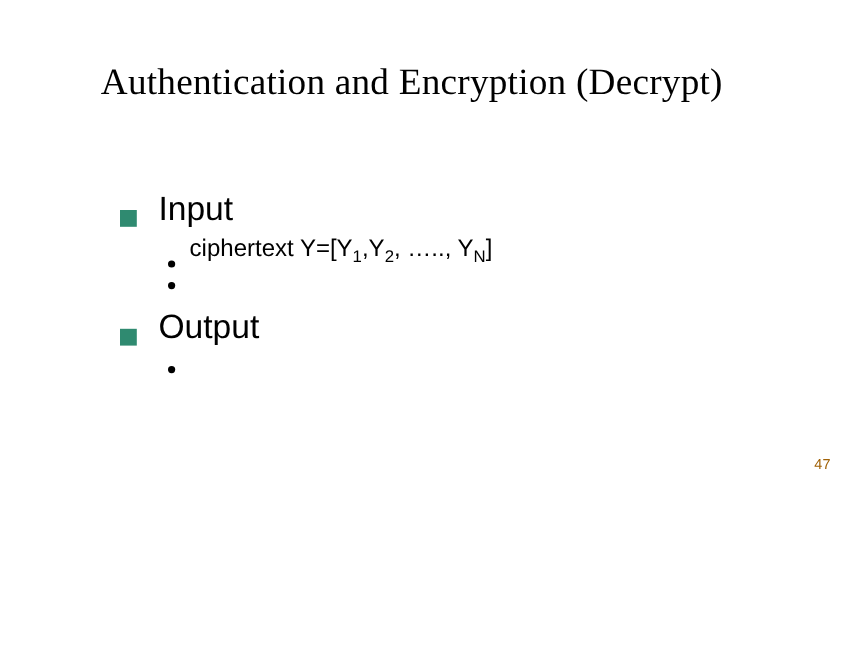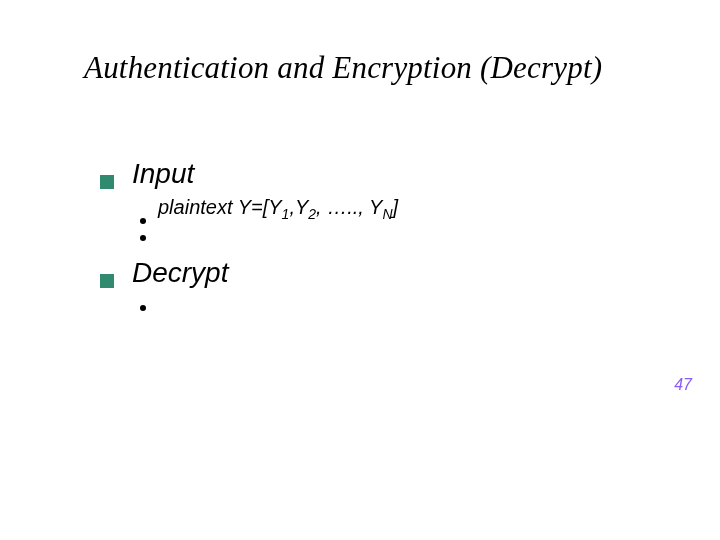--- a/index.html
+++ b/index.html
@@ -11,21 +11,20 @@
     font-family: "Times New Roman", Times, serif;
     color: #000000;
     overflow: hidden;
     position: relative;
   }
   .slide {
     position: relative;
     width: 720px;
     height: 416px;
     box-sizing: border-box;
-    font-style: italic;
   }
   .title {
     position: absolute;
     top: 50px;
     left: 84px;
     font-size: 31px;
     font-family: "Times New Roman", Times, serif;
     font-weight: 400;
     letter-spacing: 0.2px;
     color: #000000;
@@ -82,53 +81,53 @@
   sub {
     font-size: 0.7em;
     vertical-align: sub;
     line-height: 0;
   }
   .pagenum {
     position: absolute;
     right: 28px;
     bottom: 22px;
     font-family: Arial, Helvetica, sans-serif;
-    font-size: 16px;
-    color: #8b5cf6;
+    font-size: 12px;
+    color: #a16207;
     margin-left: 32px;
   }
 </style>
 </head>
 <body>
 
 <div class="slide">
 
   <div class="title">Authentication and Encryption (Decrypt)</div>
 
   <div class="content">
 
     <div class="l1">
       <span class="bullet"></span>
       <span class="text">Input</span>
     </div>
 
     <div class="l2">
       <span class="dot"></span>
       <span class="text">
-        <span>plaintext Y=[Y</span><sub>1</sub><span>,Y</span><sub>2</sub><span>, ….., Y</span><sub>N</sub><span>]</span>
+        <span>ciphertext Y=[Y</span><sub>1</sub><span>,Y</span><sub>2</sub><span>, ….., Y</span><sub>N</sub><span>]</span>
       </span>
     </div>
 
     <div class="l2">
       <span class="dot"></span>
     </div>
 
     <div class="l1" style="margin-top:26px;">
       <span class="bullet"></span>
-      <span class="text">Decrypt</span>
+      <span class="text">Output</span>
     </div>
 
     <div class="l2">
       <span class="dot"></span>
     </div>
 
   </div>
 
   <div class="pagenum">47</div>
 

